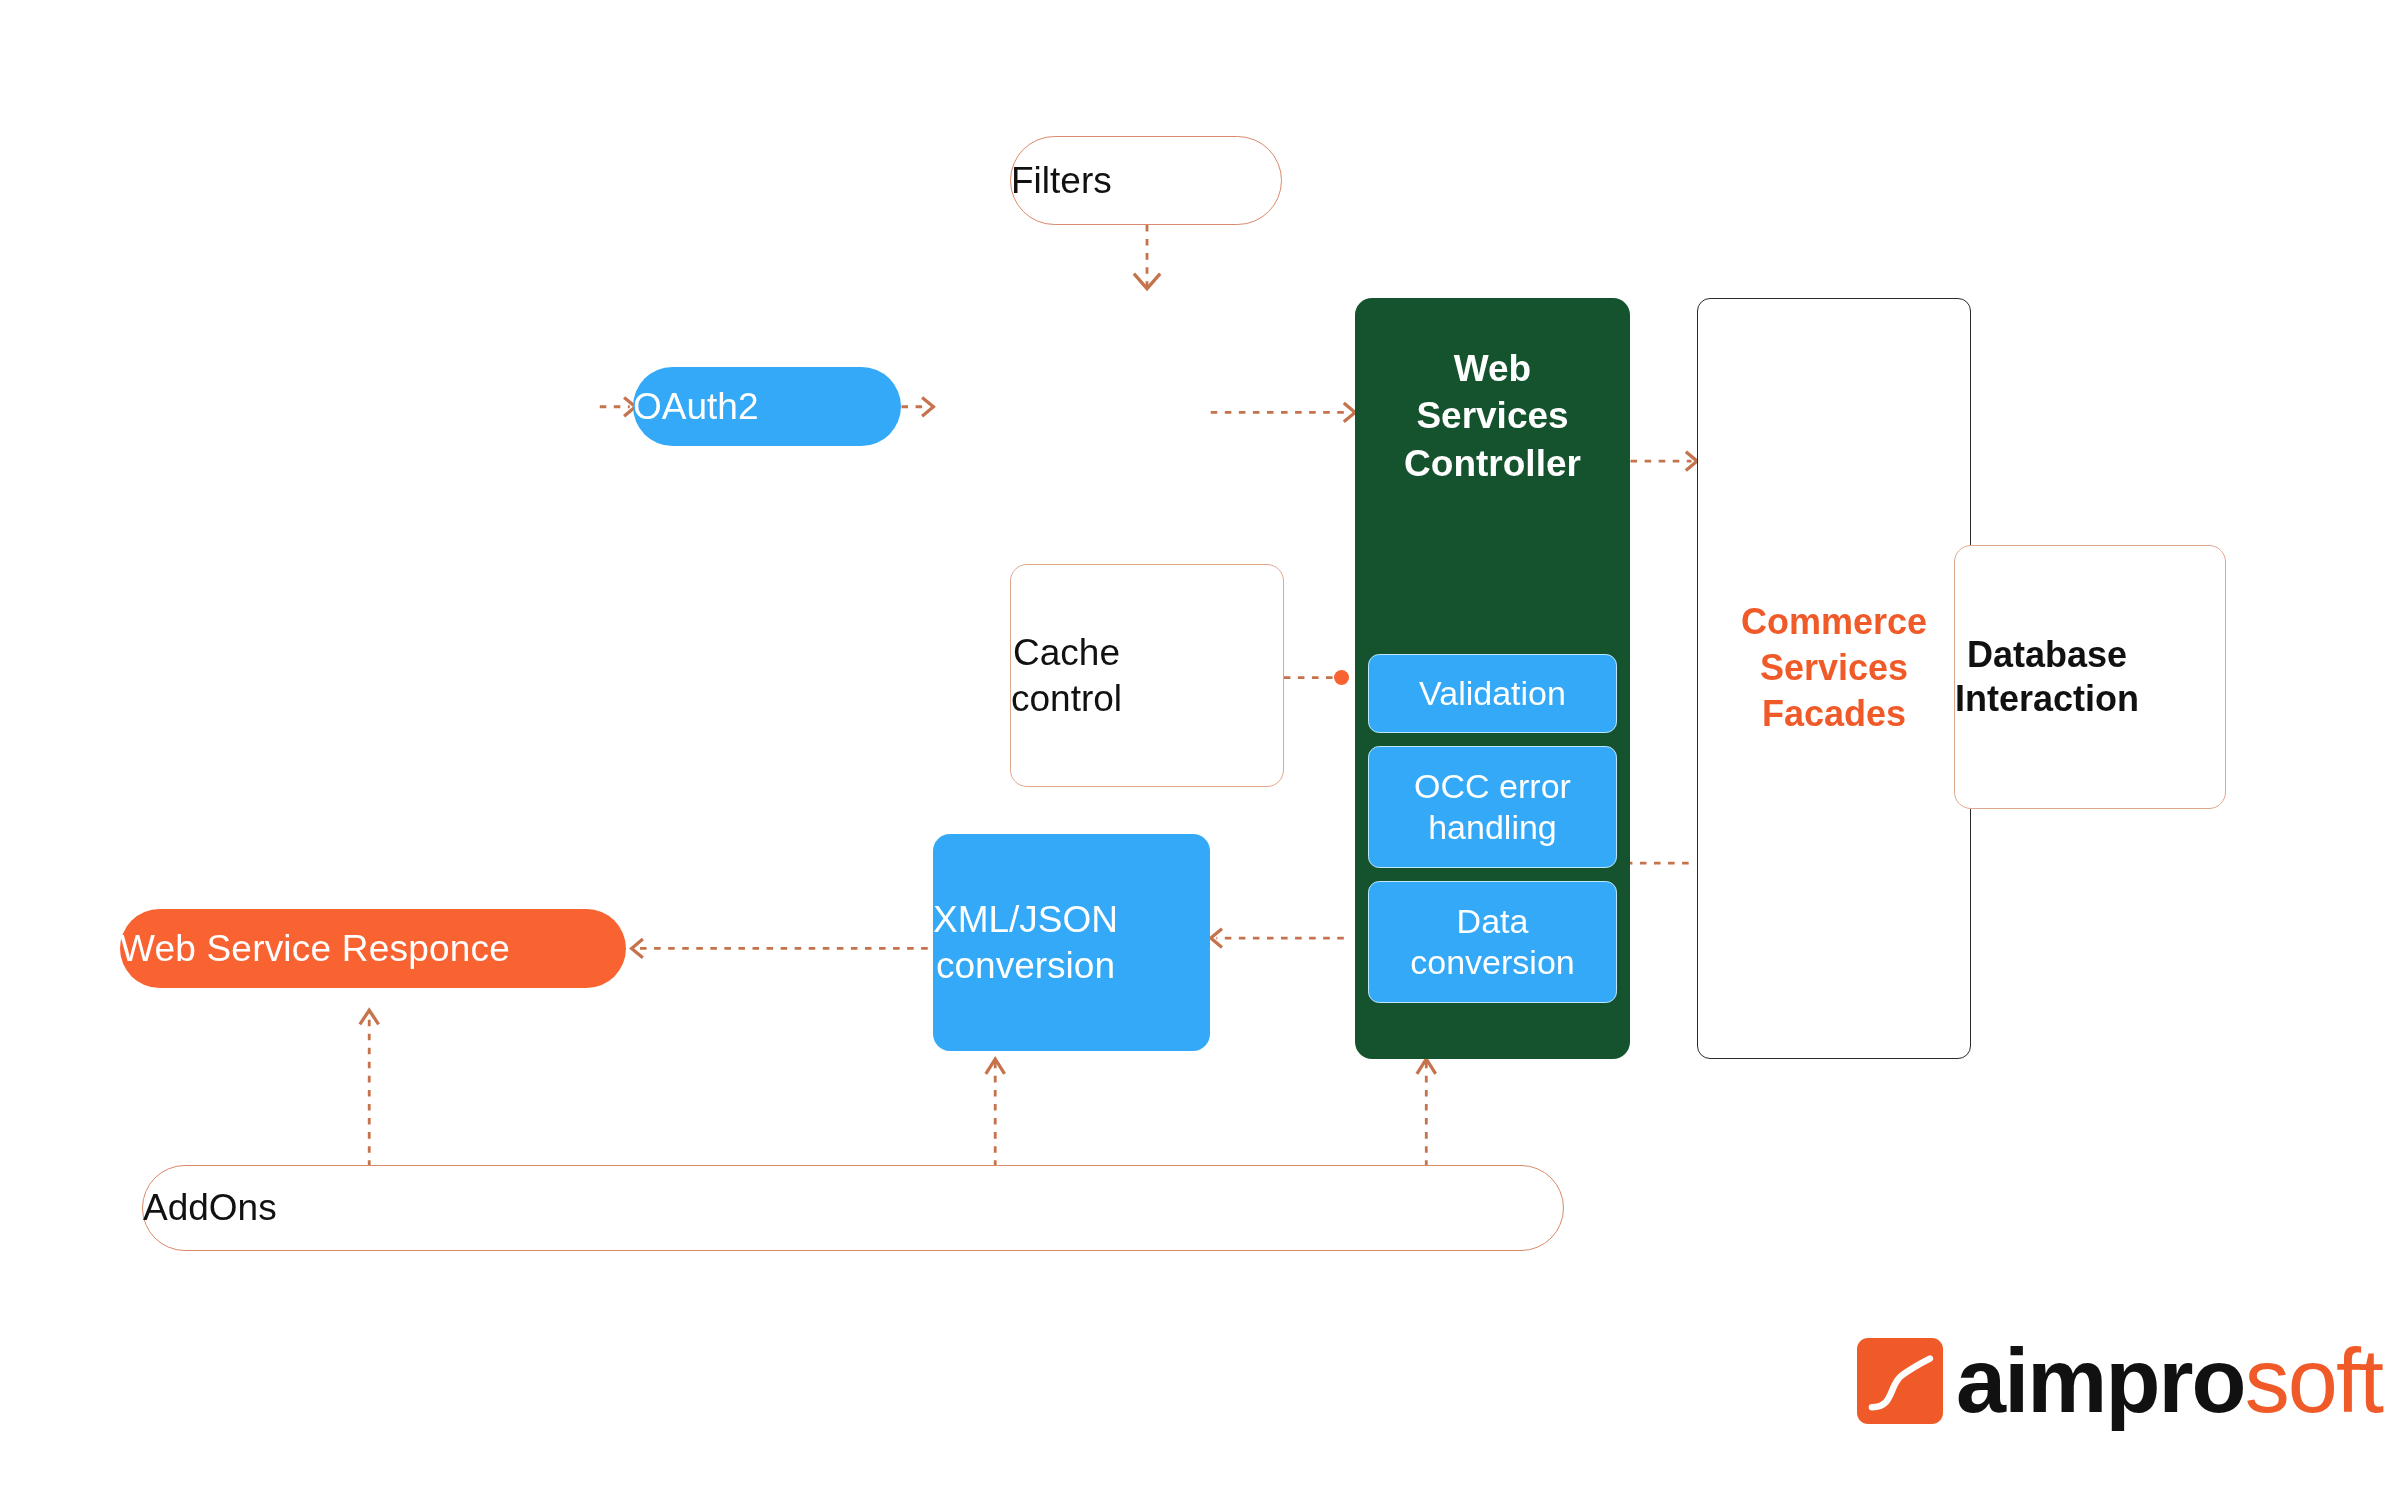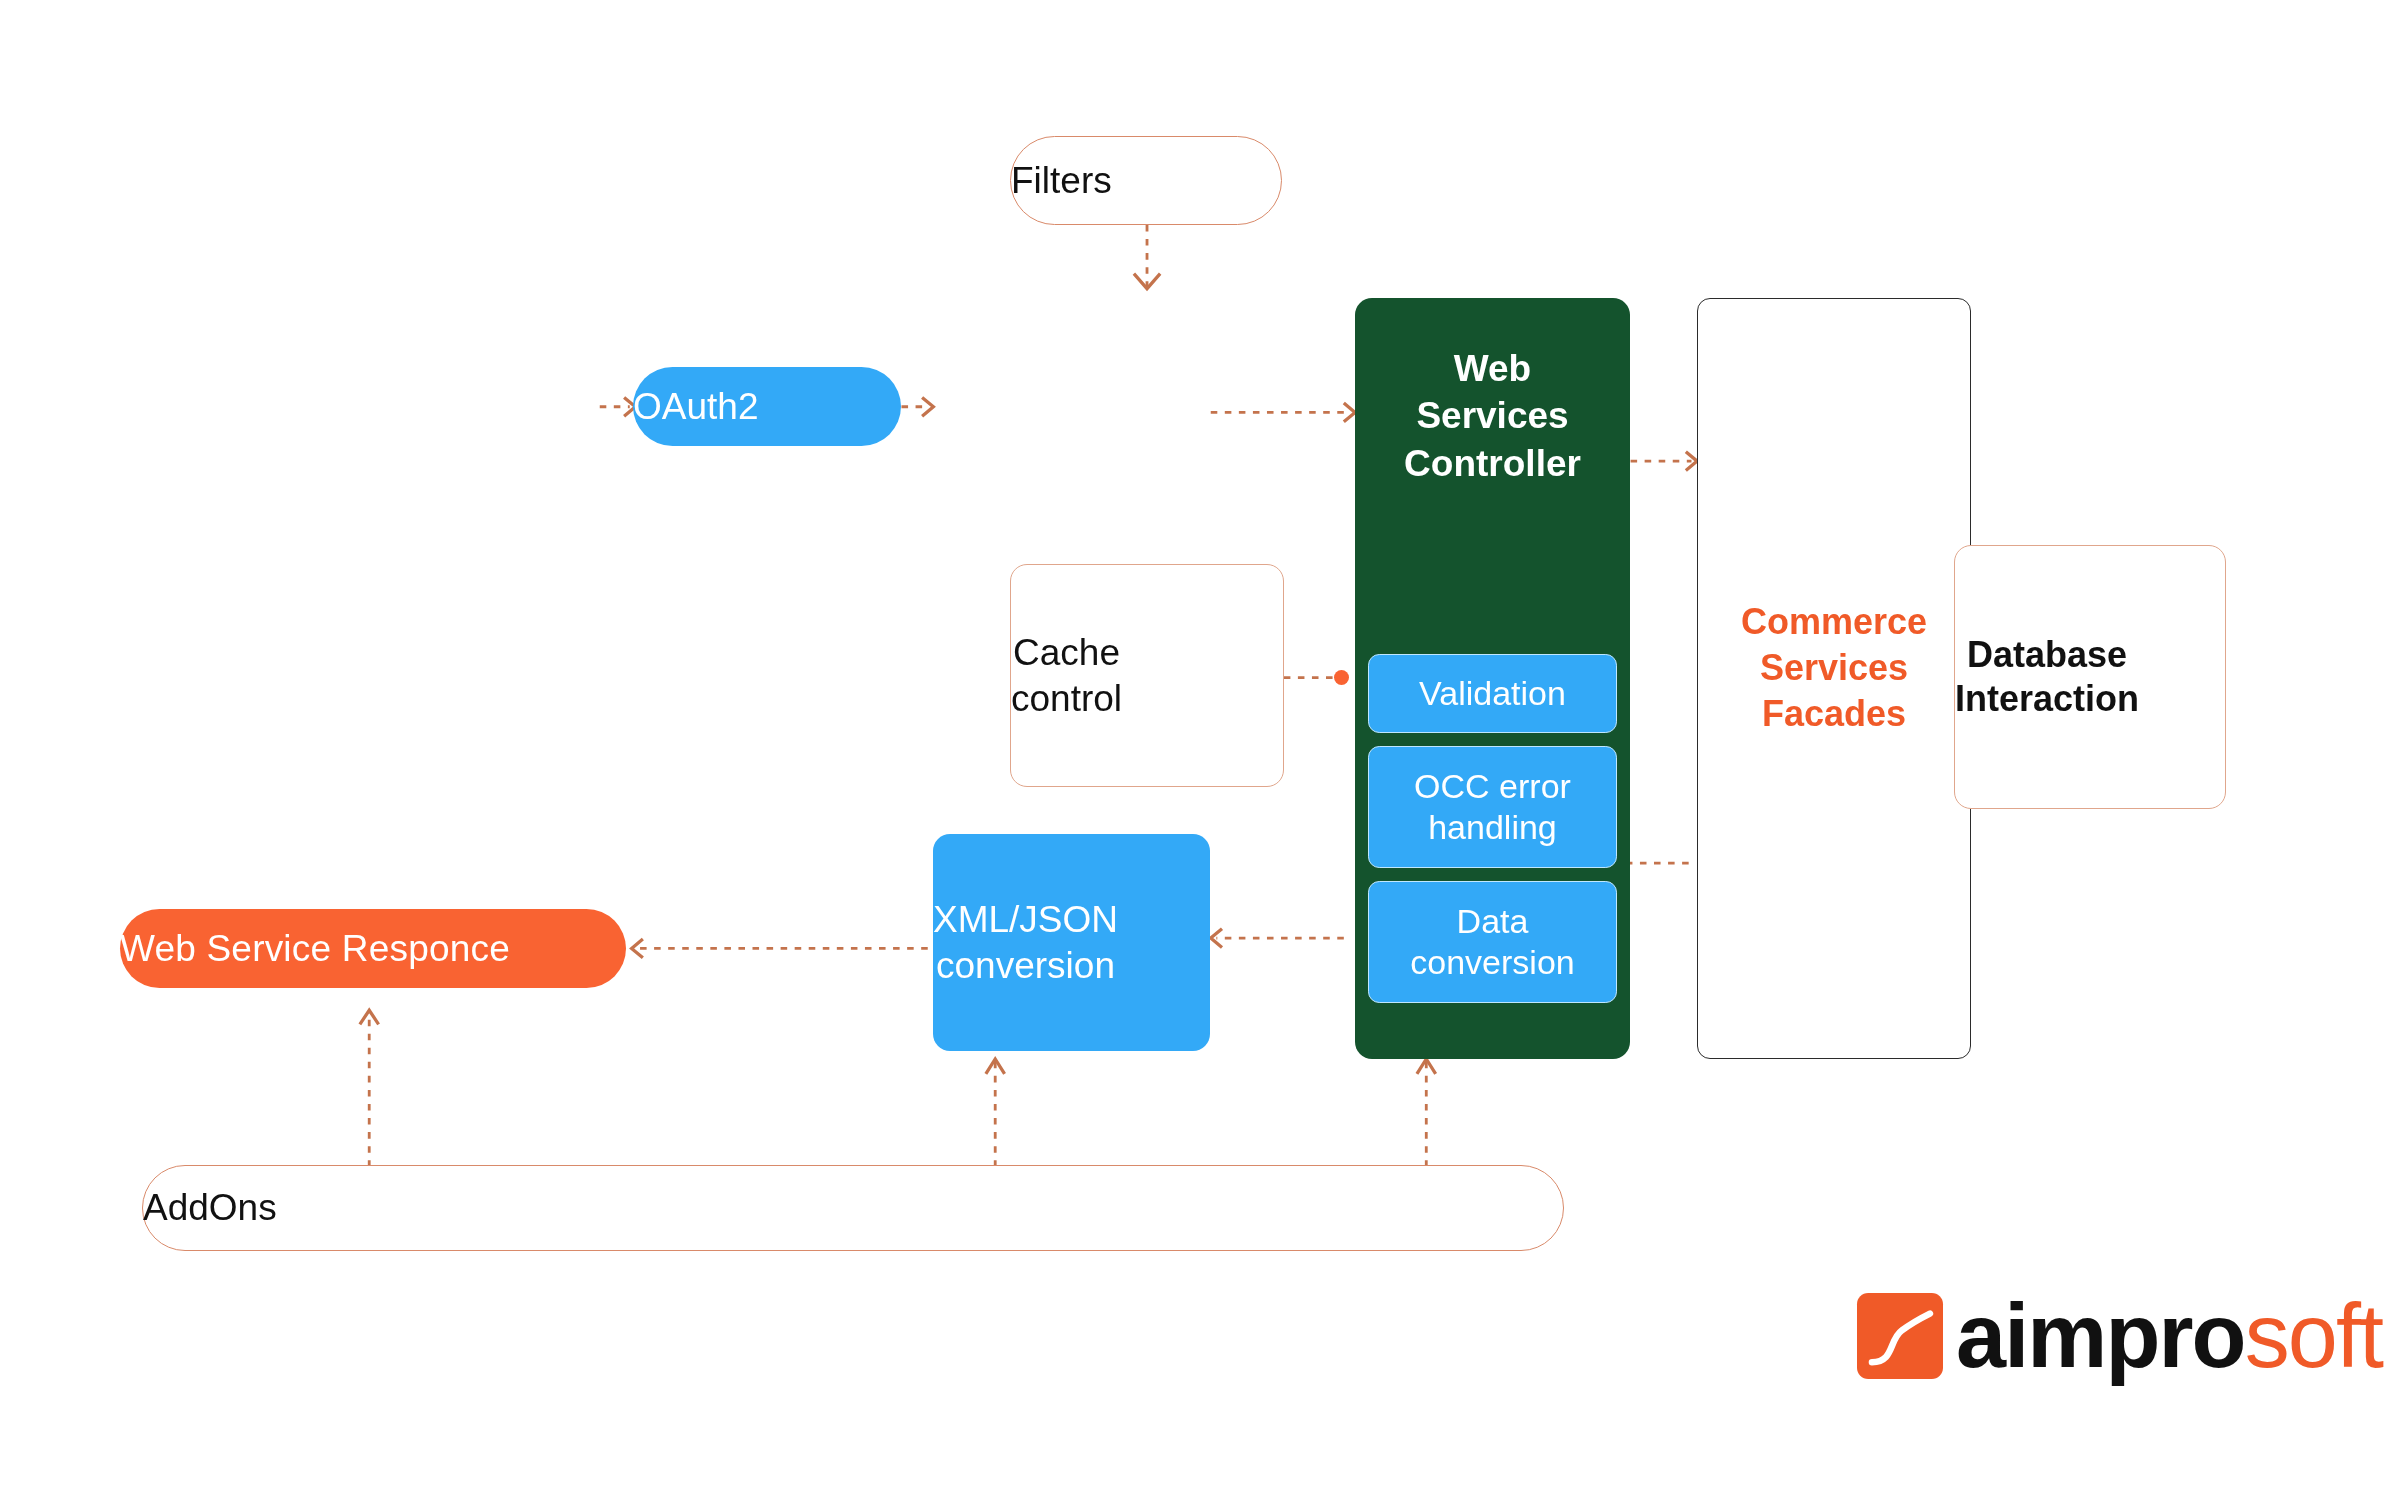--- a/index.html
+++ b/index.html
@@ -227,21 +227,21 @@
   </div>
 
   <div class="node pill-orange" style="left:120px;top:909px;width:506px;height:79px;">
     <span>Web Service Responce</span>
   </div>
 
   <div class="node pill-outline" style="left:142px;top:1165px;width:1422px;height:86px;">
     <span>AddOns</span>
   </div>
 
-  <div id="logo" style="left:1825px;top:1291px;padding-left:32px;">
+  <div id="logo" style="left:1825px;top:1336px;padding-left:32px;">
     <div class="mark">
       <svg width="86" height="86" viewBox="0 0 92 92" aria-hidden="true">
         <path d="M16 74 C40 74 34 50 48 40 C60 31 70 26 78 22" stroke="#ffffff" stroke-width="7" fill="none" stroke-linecap="round"></path>
       </svg>
     </div>
     <div class="word">
       <span class="a">aimpro</span><span class="b">soft</span>
     </div>
   </div>
 

